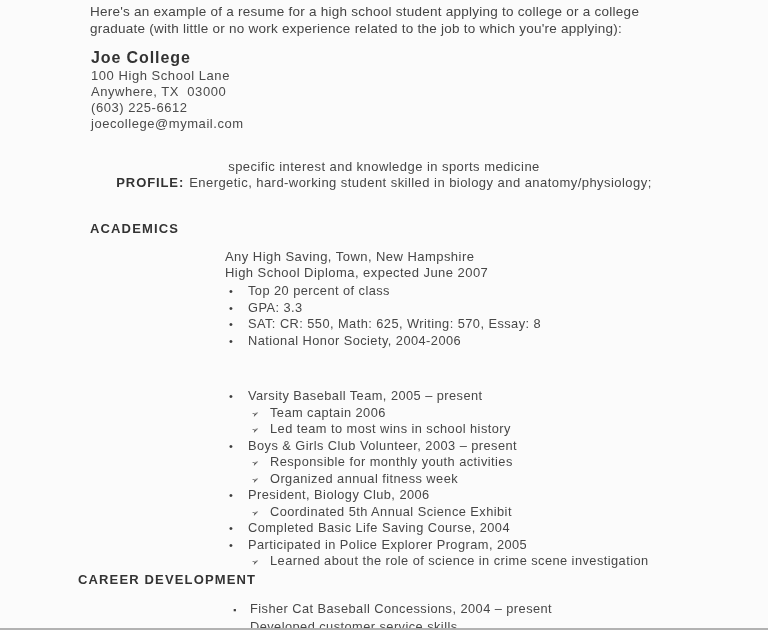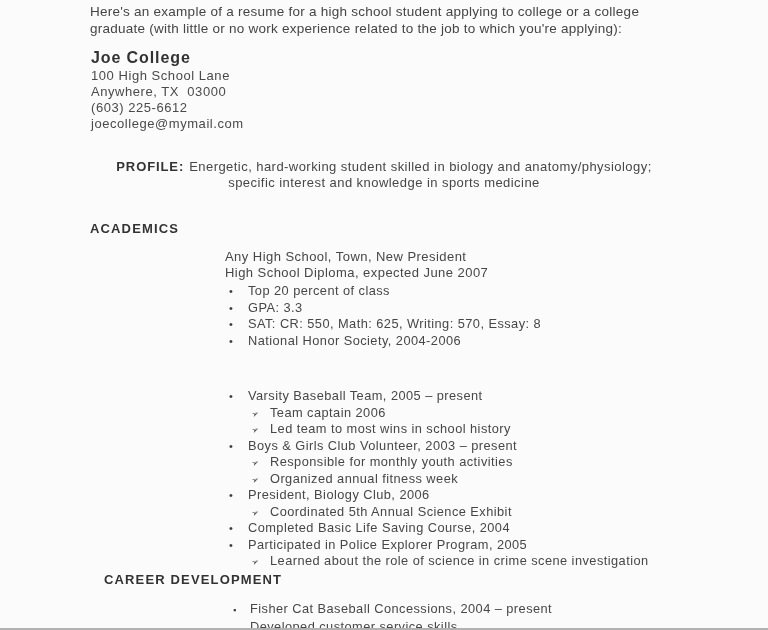--- a/index.html
+++ b/index.html
@@ -68,21 +68,21 @@
   .heading {
     position: absolute;
     font-size: 13px;
     font-weight: bold;
     letter-spacing: 1.15px;
     color: #333333;
     white-space: pre;
   }
   .heading.academics { left: 90px; top: 221px; }
   .heading.activities { left: 90px; top: 358px; }
-  .heading.career { left: 104px; top: 572px; }
+  .heading.career { left: 78px; top: 572px; }
   .edu-lines {
     position: absolute;
     left: 225px; top: 249px;
     font-size: 13px;
     line-height: 16.1px;
     letter-spacing: 0.45px;
     color: #474747;
   }
   ul.plain { list-style: none; }
   .blist {
@@ -125,28 +125,28 @@
   <div class="name">Joe College</div>
 
   <div class="addr">
     <div>100 High School Lane</div>
     <div>Anywhere, TX  03000</div>
     <div>(603) 225-6612</div>
     <div>joecollege@mymail.com</div>
   </div>
 
   <div class="profile">
+    <div>specific interest and knowledge in sports medicine</div>
     <div><span class="label">PROFILE:</span><span>Energetic, hard-working student skilled in biology and anatomy/physiology;</span></div>
-    <div>specific interest and knowledge in sports medicine</div>
   </div>
 
   <div class="heading academics">ACADEMICS</div>
 
   <div class="edu-lines">
-    <div>Any High School, Town, New President</div>
+    <div>Any High Saving, Town, New Hampshire</div>
     <div>High School Diploma, expected June 2007</div>
   </div>
 
   <ul class="blist academics plain">
     <li>
         <span class="mk">•</span>
         <span class="tx">Top 20 percent of class</span>
       </li>
     <li>
         <span class="mk">•</span>

